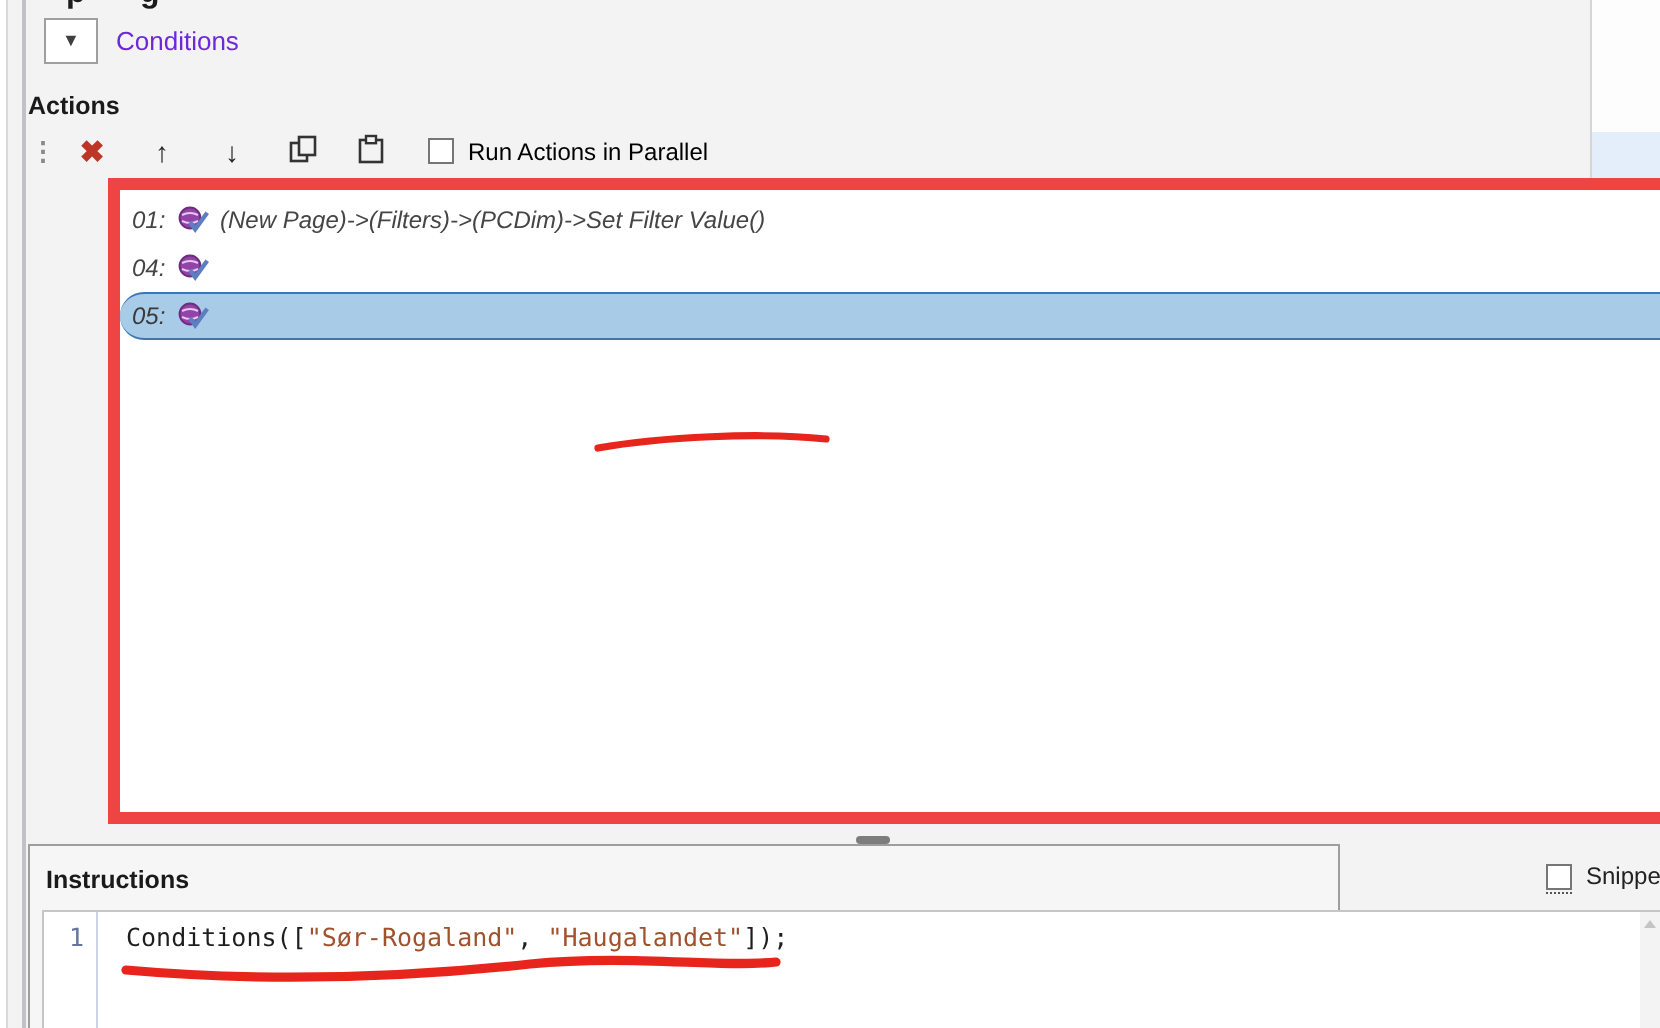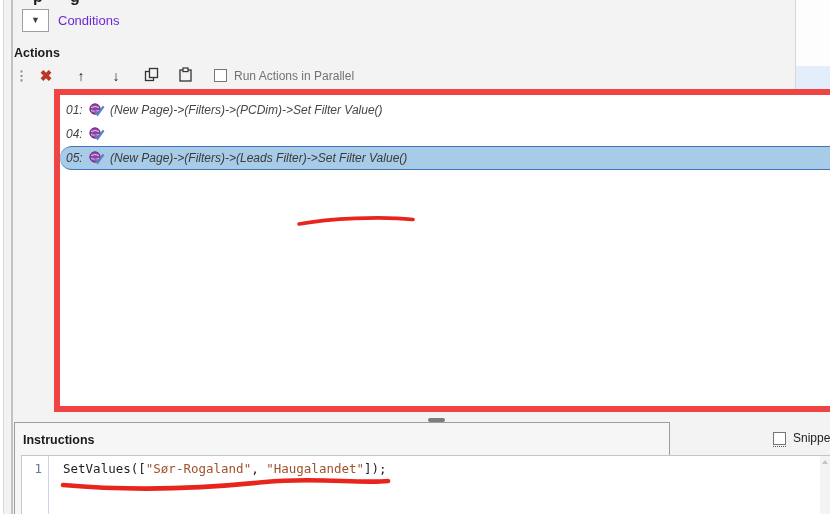--- a/index.html
+++ b/index.html
@@ -36,21 +36,21 @@
 
   
   .toolbar { position:absolute; left:14px; top:63px; height:25px; display:flex; align-items:center; }
   .grip { color:#8a8a8a; font-size:13px; font-weight:bold; margin-left:1px; letter-spacing:0; }
   .tb-btn { background:none; border:none; cursor:pointer; display:flex; align-items:center; justify-content:center; height:22px; }
   .del-x { color:#bc3527; font-size:15px; font-weight:bold; margin-left:7px; width:22px; }
   .arr { color:#262626; font-size:14px; font-weight:bold; width:22px; margin-left:13px; }
   .icon-btn { width:20px; margin-left:14px; }
   .cb { width:13px; height:13px; background:#fff; border:1px solid #767676; display:inline-block; cursor:pointer; }
   .toolbar .cb { margin-left:19px; }
-  .cb-label { margin-left:7px; font-size:12px; color:#737373; }
+  .cb-label { margin-left:7px; font-size:12px; color:#000000; }
 
   
   .action-list {
     position:absolute; left:14px; top:89px; width:817px; height:323px;
     background:#fff; border:6px solid #ef4444; padding-top:3px;margin-left:40px;
   }
   .action-row {
     position:relative; height:24px; display:flex; align-items:center;
     padding-left:6px; font-style:italic; font-size:12px; color:#454545; cursor:pointer;
   }
@@ -184,21 +184,20 @@
 
   <div class="action-row selected">
     <span class="num">05:</span>
     <span class="a-icon">
       <svg width="16" height="14" viewBox="0 0 16 14">
           <circle cx="6" cy="6" r="5.2" fill="#9343a8" stroke="#6d2c80"></circle>
           <path d="M2 4.5 Q6 2.5 10 4.5 M2 7.5 Q6 9.5 10 7.5" stroke="#e7c7ee" fill="none" stroke-width="1"></path>
           <path d="M6 8 l2.6 3.6 L14.6 3.4" stroke="#5b7fc0" stroke-width="2.2" fill="none"></path>
         </svg>
     </span>
-    <span class="a-text">(New Page)-&gt;(Filters)-&gt;(Leads Filter)-&gt;Set Filter Value()</span>
     <span class="swap">
       <svg width="16" height="14" viewBox="0 0 16 14">
           <path d="M1 2.6 h8 v-2.4 l5.6 4 -5.6 4 v-2.4 h-8 z" fill="#161616" transform="scale(0.72) translate(1,0)"></path>
           <path d="M15 11.4 h-8 v2.4 l-5.6 -4 5.6 -4 v2.4 h8 z" fill="#161616" transform="scale(0.9) translate(0.8,0.6)"></path>
         </svg>
     </span>
   </div>
 </div>
 
 <svg class="annotation" style="left:295px; top:213px;" width="130" height="16" viewBox="0 0 130 16">
@@ -212,21 +211,21 @@
 
   <div class="snippet-wrap">
     <span class="cb"></span>
     <span class="snippet-label">Snippet</span>
   </div>
   <div class="snippet-dots"></div>
 
   <div class="code-editor">
     <span class="ln">1</span>
     <div class="gutter-sep"></div>
-    <div class="code-line"><span class="tok-code">SetValues([</span><span class="tok-str">"Sør-Rogaland"</span><span class="tok-code">, </span><span class="tok-str">"Haugalandet"</span><span class="tok-code">]);</span></div>
+    <div class="code-line"><span class="tok-code">Conditions([</span><span class="tok-str">"Sør-Rogaland"</span><span class="tok-code">, </span><span class="tok-str">"Haugalandet"</span><span class="tok-code">]);</span></div>
   </div>
 </div>
 
 <div class="scrollbar-strip">
   <div class="sb-up"></div>
 </div>
 
 <svg class="annotation" style="left:55px; top:474px;" width="345" height="22" viewBox="0 0 345 22">
   <path d="M8 11 C 70 16.5, 140 15.5, 210 8 C 260 3, 305 10, 333 7" stroke="#e8251d" stroke-width="4.6" fill="none" stroke-linecap="round"></path>
 </svg>

